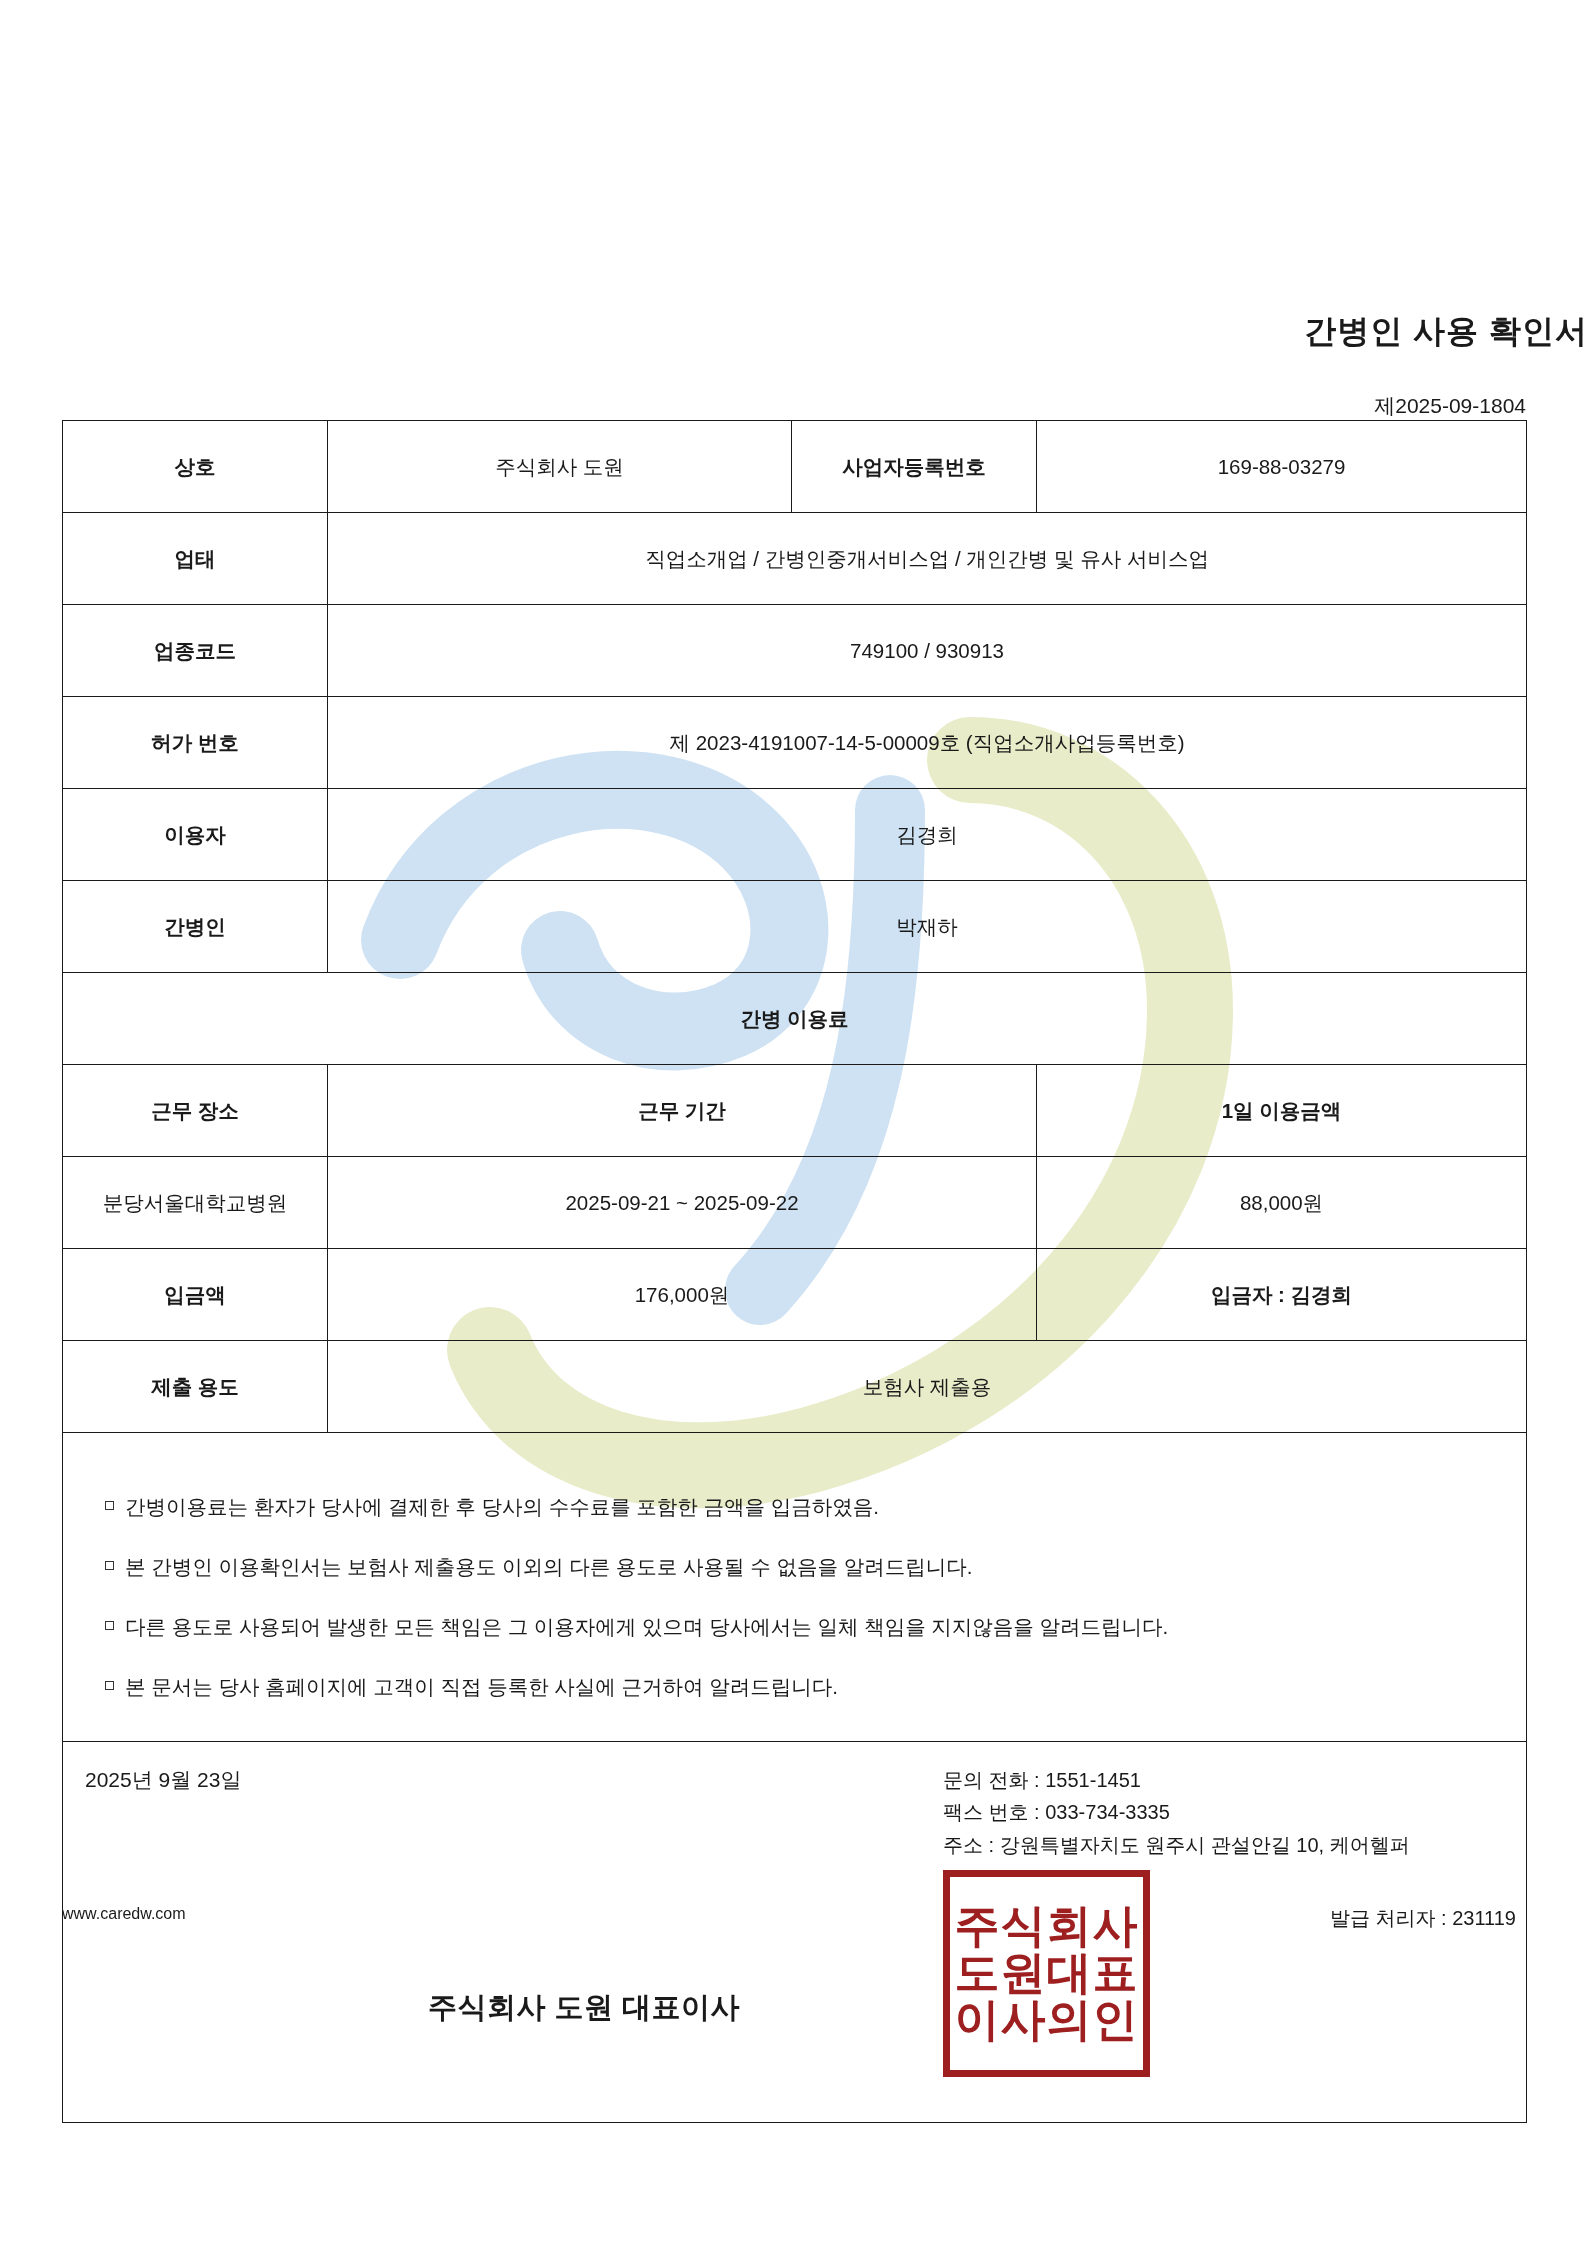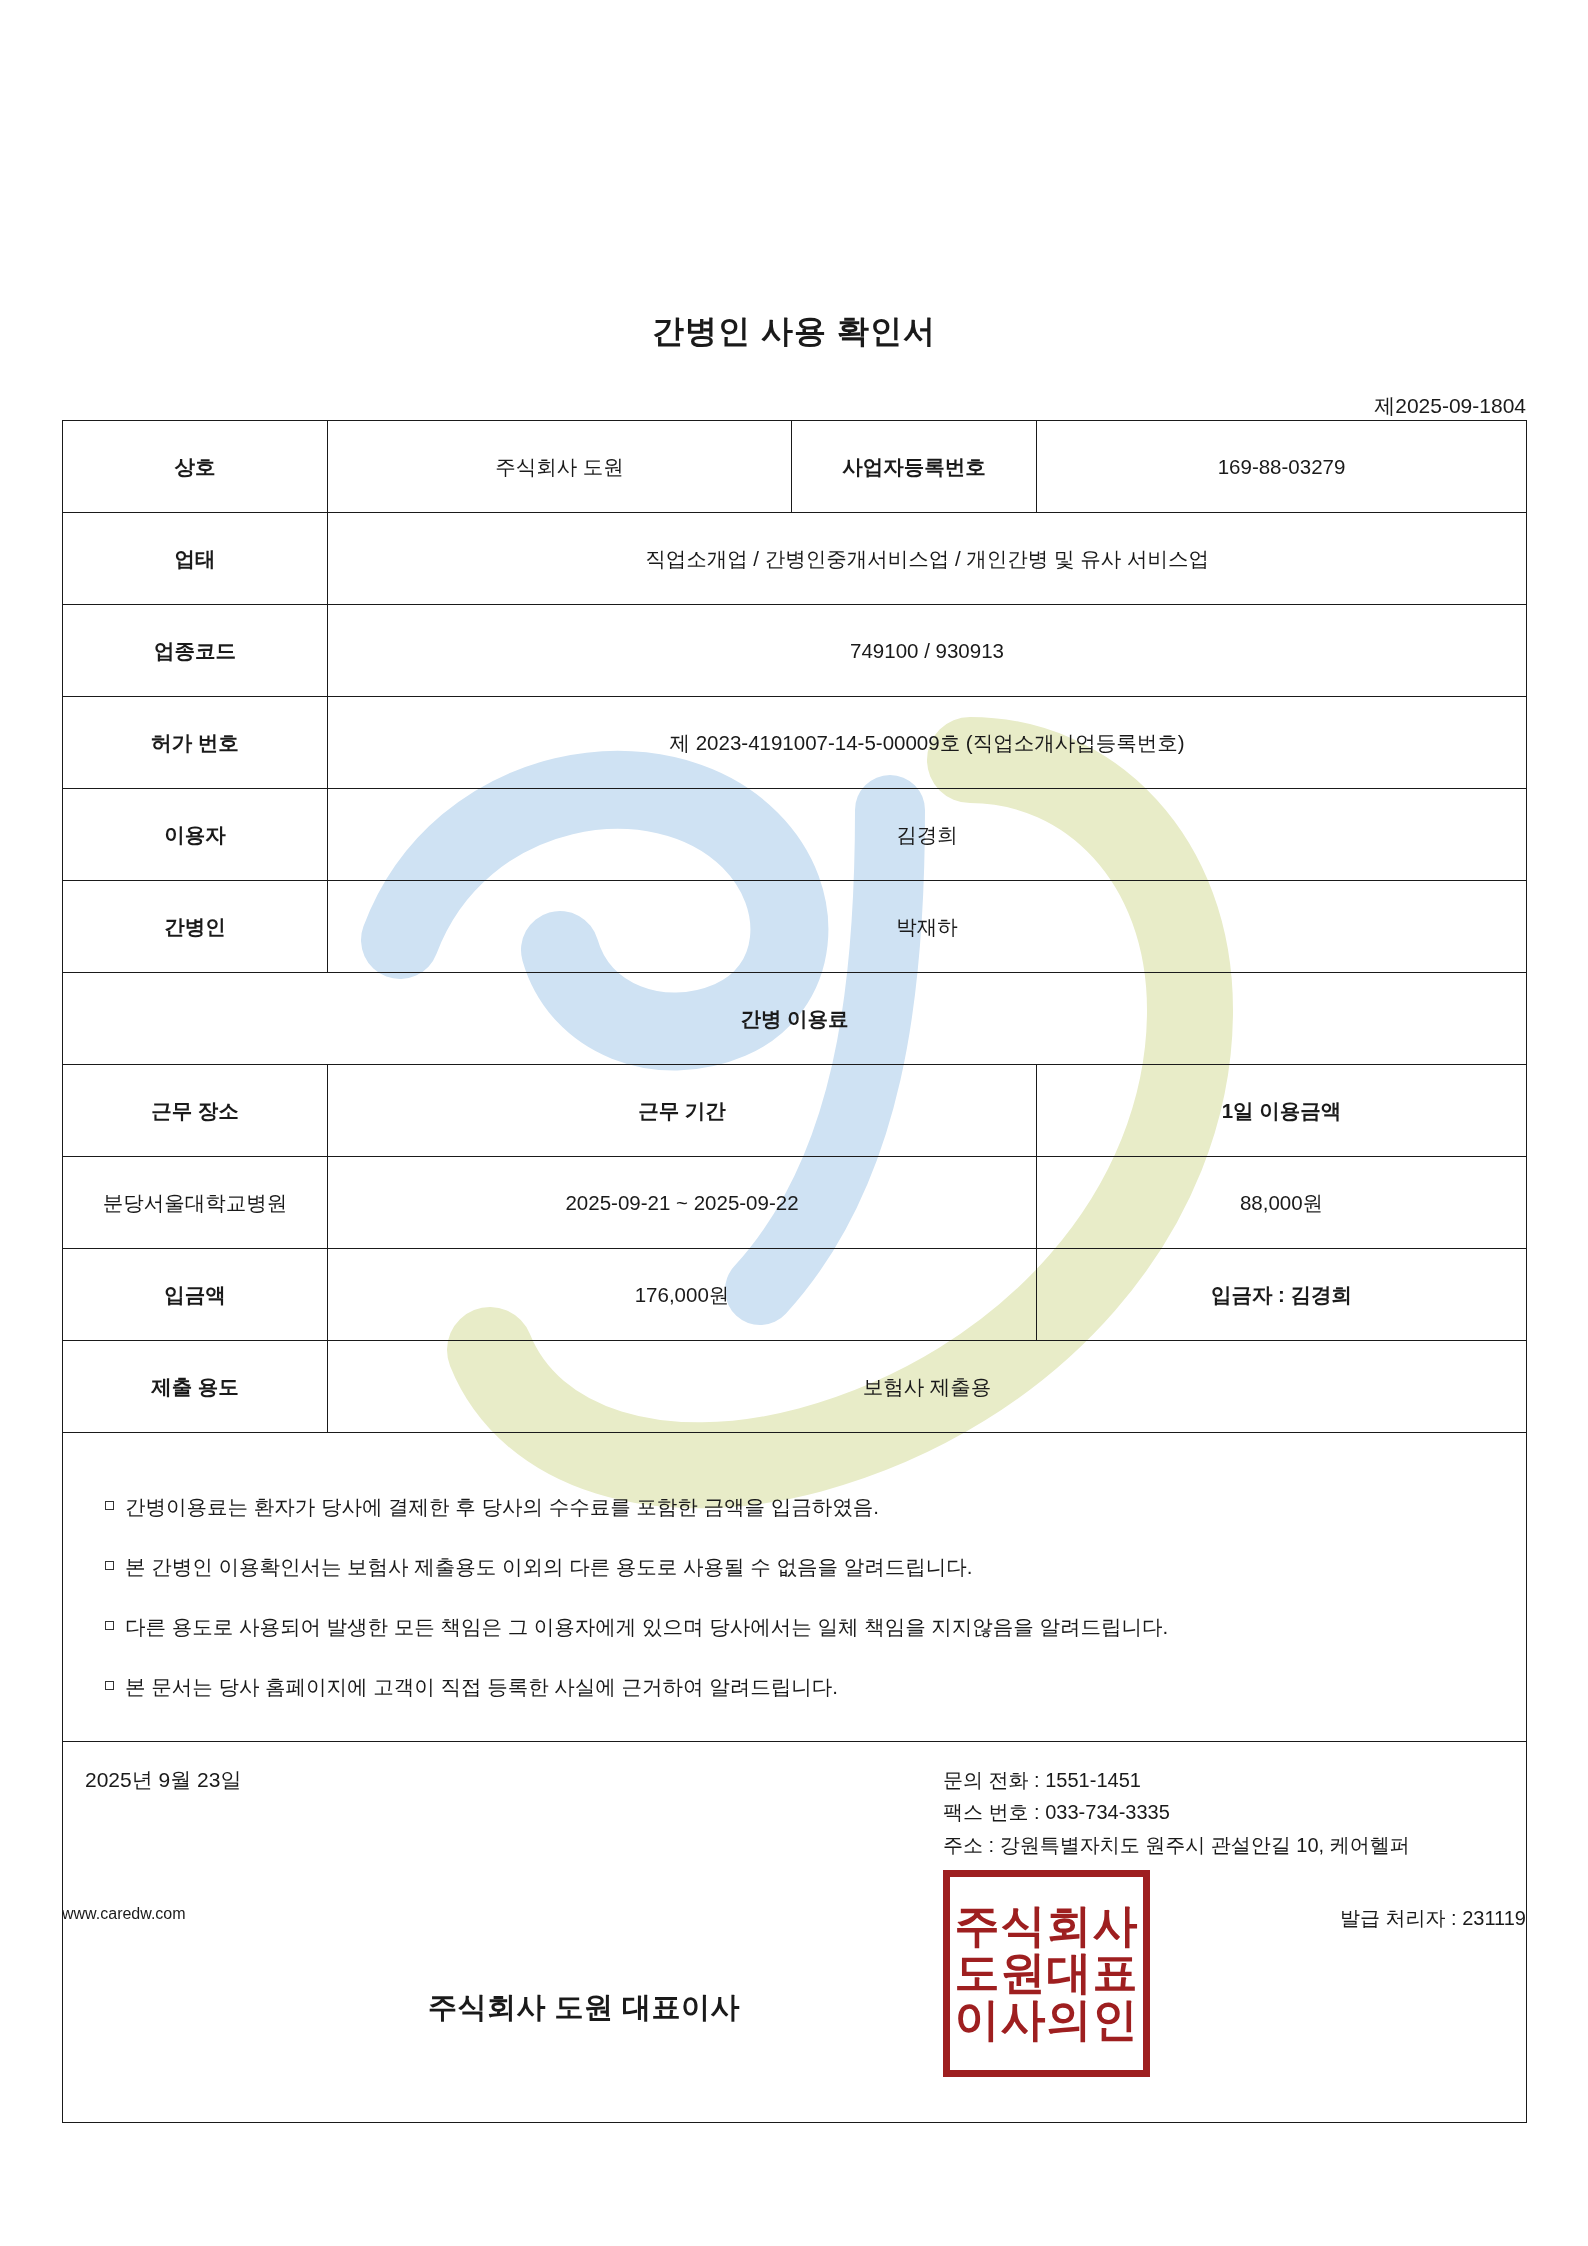--- a/index.html
+++ b/index.html
@@ -35,21 +35,21 @@
     height: 2246px;
     z-index: 1;
   }
 
   
   .doc-title {
     position: absolute;
     left: 0;
     top: 310px;
     width: 1588px;
-    text-align: center;
+    text-align: right;
     font-size: 32px;
     font-weight: bold;
     letter-spacing: 1px;
   }
 
   .doc-number {
     position: absolute;
     right: 62px;
     top: 392px;
     font-size: 21px;
@@ -177,21 +177,21 @@
 
   
   .bottom-left {
     position: absolute;
     left: 62px;
     top: 1905px;
     font-size: 16px;
   }
   .bottom-right {
     position: absolute;
-    right: 62px;
+    right: 72px;
     top: 1905px;
     font-size: 20px;
     text-align: right;
   }
 </style>
 </head>
 <body>
 
 <svg class="watermark" viewBox="0 0 960 900" xmlns="http://www.w3.org/2000/svg">
   <path d="M70 250 C 130 90, 330 60, 420 150 C 480 210, 470 300, 400 330 C 330 360, 250 330, 230 260" fill="none" stroke="#cfe2f3" stroke-width="78" stroke-linecap="round"></path>

